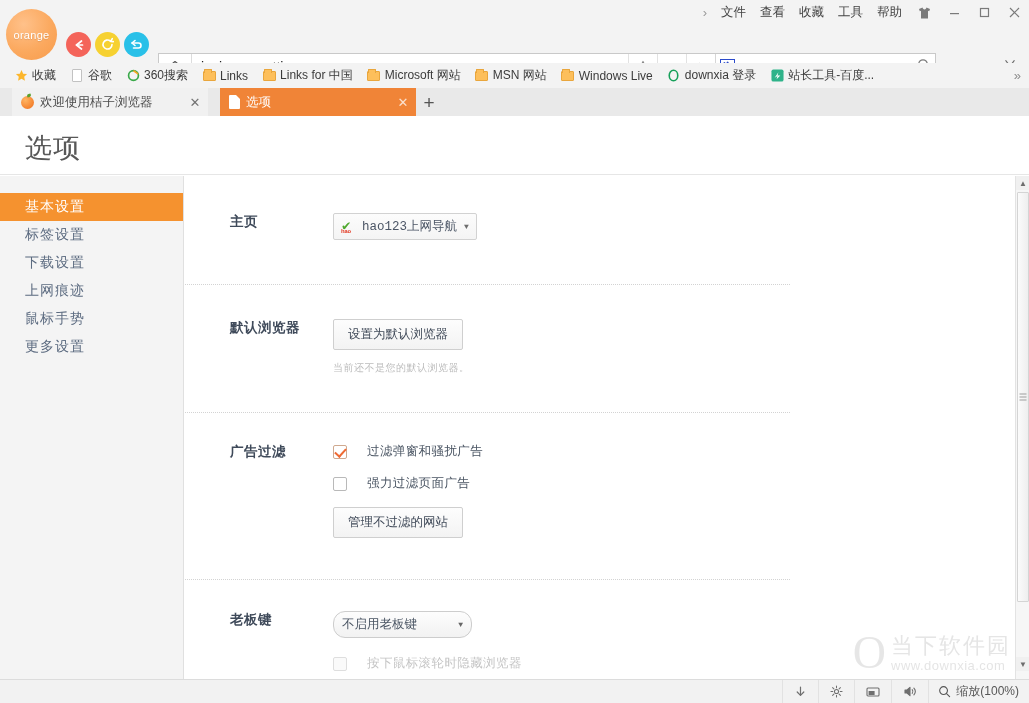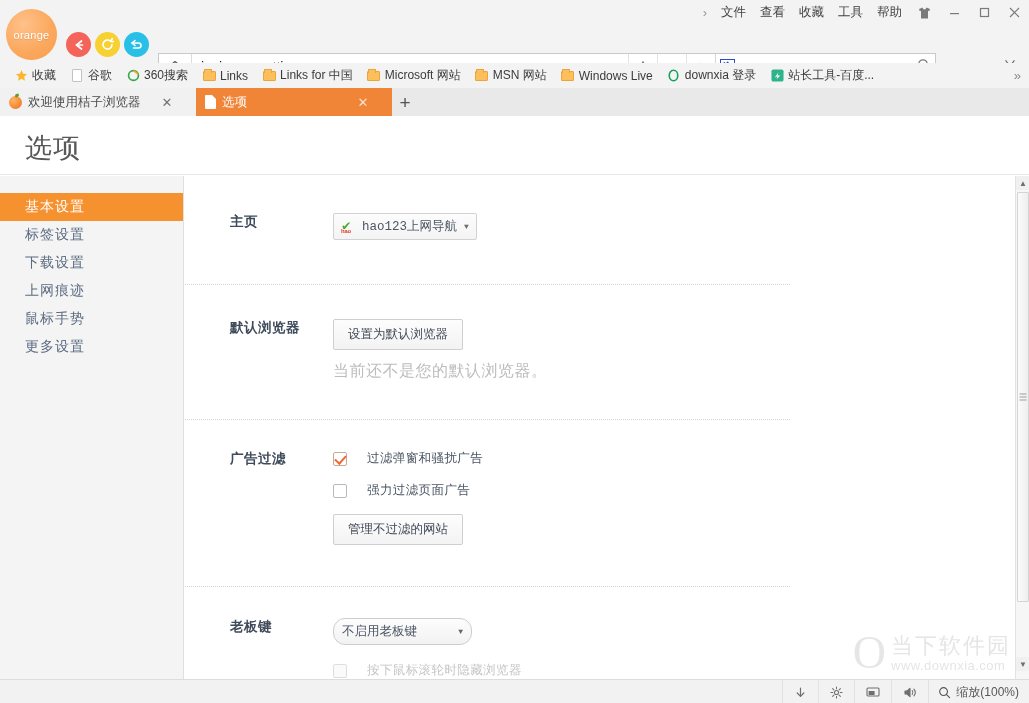--- a/index.html
+++ b/index.html
@@ -109,21 +109,21 @@
     position:absolute; right:8px; color:#8d8d8d; font-size:13px;
   }
 
   
   .tabstrip {
     position:absolute; left:0; top:88px; width:1029px; height:28px;
     background:#e9e9e9; display:flex; align-items:flex-end;
   }
   .tab {
     position:relative; height:28px; width:196px; display:flex; align-items:center;
-    padding:0 22px 0 9px; font-size:12.5px; gap:6px;
+    padding:0 6px 0 9px; font-size:12.5px; gap:6px;margin-left:12px;
   }
   .tab.inactive { background:#f1f1f1; color:#4a4a4a; }
   .tab.active { background:#f08437; color:#ffffff; }
   .tab .tab-label { flex:1; white-space:nowrap; overflow:hidden; text-overflow:ellipsis; }
   .tab .tab-close { font-size:13px; opacity:.75; width:14px; text-align:center; }
   .orange-fruit {
     width:13px; height:13px; border-radius:50%;
     background:radial-gradient(circle at 35% 32%, #ffb462 0%, #f4822e 70%, #e2691b 100%);
     position:relative; flex:none;
   }
@@ -198,21 +198,21 @@
     position:absolute; left:0; bottom:0; font-size:6px; color:#e23b25; font-weight:bold;
     letter-spacing:-0.3px; line-height:6px;
   }
   .caret-dn { font-size:8px; color:#6d6d6d; margin-left:2px; }
 
   .plain-btn {
     display:inline-block; background:linear-gradient(#fdfdfd,#f3f3f3);
     border:1px solid #cfcfcf; border-radius:2px;
     padding:6px 14px; font-size:12.5px; color:#404a59;
   }
-  .hint { font-size:16px; color:#bdbdbd; margin-top:11px; letter-spacing:.5px; }
+  .hint { font-size:10px; color:#bdbdbd; margin-top:11px; letter-spacing:.5px; }
 
   .cbrow { display:flex; align-items:center; gap:20px; margin-bottom:15px; }
   .cb {
     width:14px; height:14px; border:1px solid #b9b9b9; background:#fff;
     border-radius:2px; position:relative; flex:none;
   }
   .cb.checked { border-color:#cfa98f; }
   .cb.checked:after {
     content:''; position:absolute; left:3px; top:0px; width:5px; height:9px;
     border:solid #ef6a33; border-width:0 2px 2px 0; transform:rotate(42deg);
@@ -249,21 +249,21 @@
   .sb-grip {
     position:absolute; left:50%; top:50%; transform:translate(-50%,-50%);
     width:7px; height:7px;
   }
   .sb-grip i { display:block; height:1px; background:#9d9d9d; margin-bottom:2px; }
 
   
   .statusbar {
     position:absolute; left:0; bottom:0; width:1029px; height:24px;
     background:#f2f2f2; border-top:1px solid #dcdcdc;
-    display:flex; justify-content:flex-end;
+    display:flex; align-items:center; justify-content:flex-end;
   }
   .st-item {
     height:24px; display:flex; align-items:center; justify-content:center;
     padding:0 11px; color:#6f6f6f; border-left:1px solid #e2e2e2;
   }
   .st-zoom { font-size:12px; color:#575757; gap:5px; padding:0 10px 0 9px; }
 
   
   .watermark {
     position:absolute; right:18px; bottom:30px; display:flex; align-items:center;

